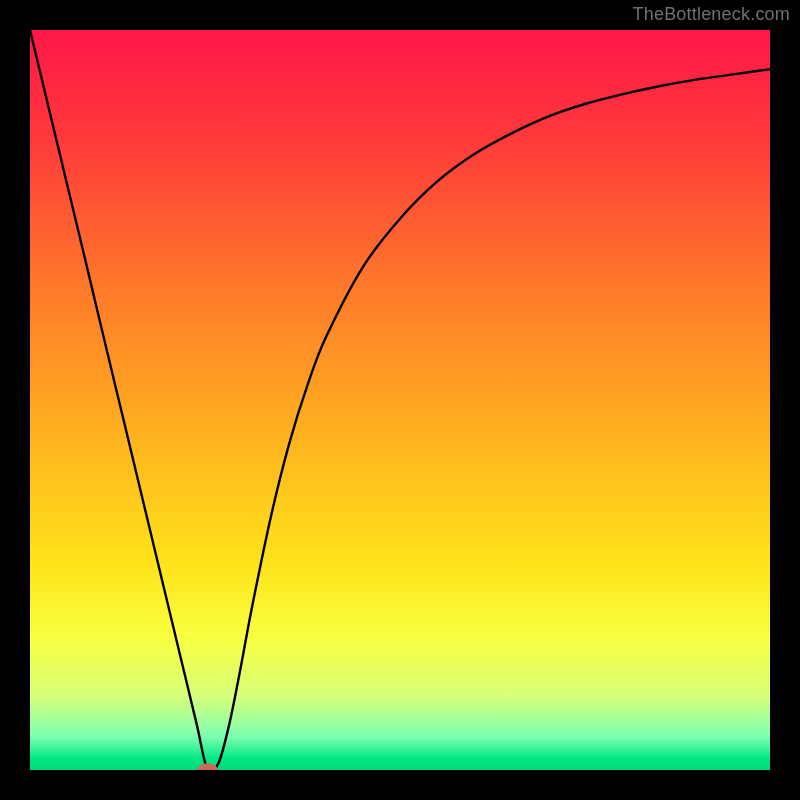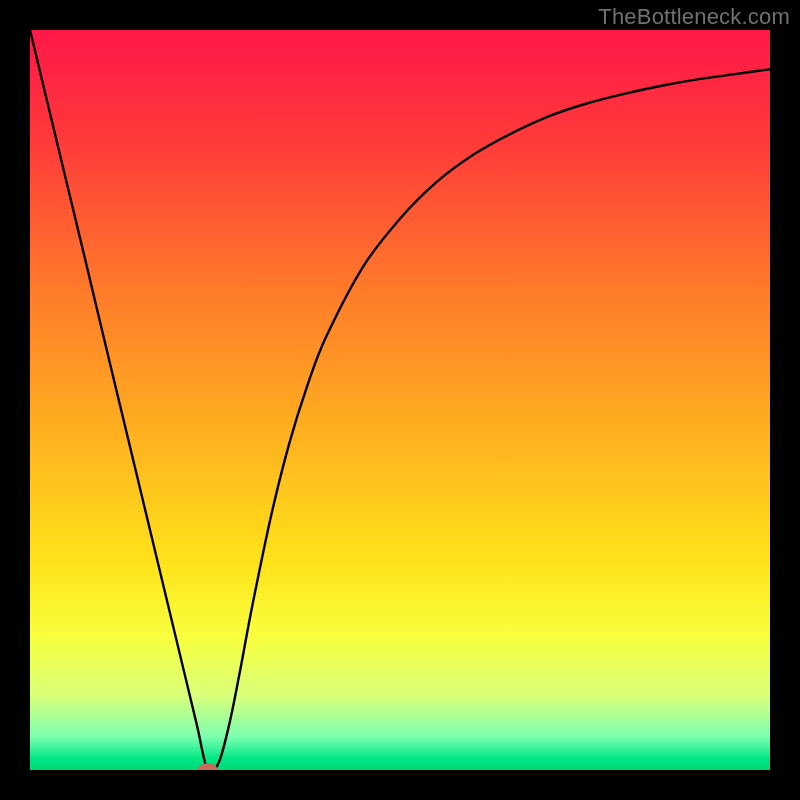--- a/index.html
+++ b/index.html
@@ -15,21 +15,21 @@
     position: relative;
     width: 800px;
     height: 800px;
     background: #000;
   }
   .watermark {
     position: absolute;
     top: 4px;
     right: 10px;
     color: #707070;
-    font-size: 22px;
+    font-size: 18px;
     font-weight: 400;
     letter-spacing: 0.2px;
     z-index: 10;
   }
   .plot-area {
     position: absolute;
     left: 30px;
     top: 30px;
     width: 740px;
     height: 740px;

